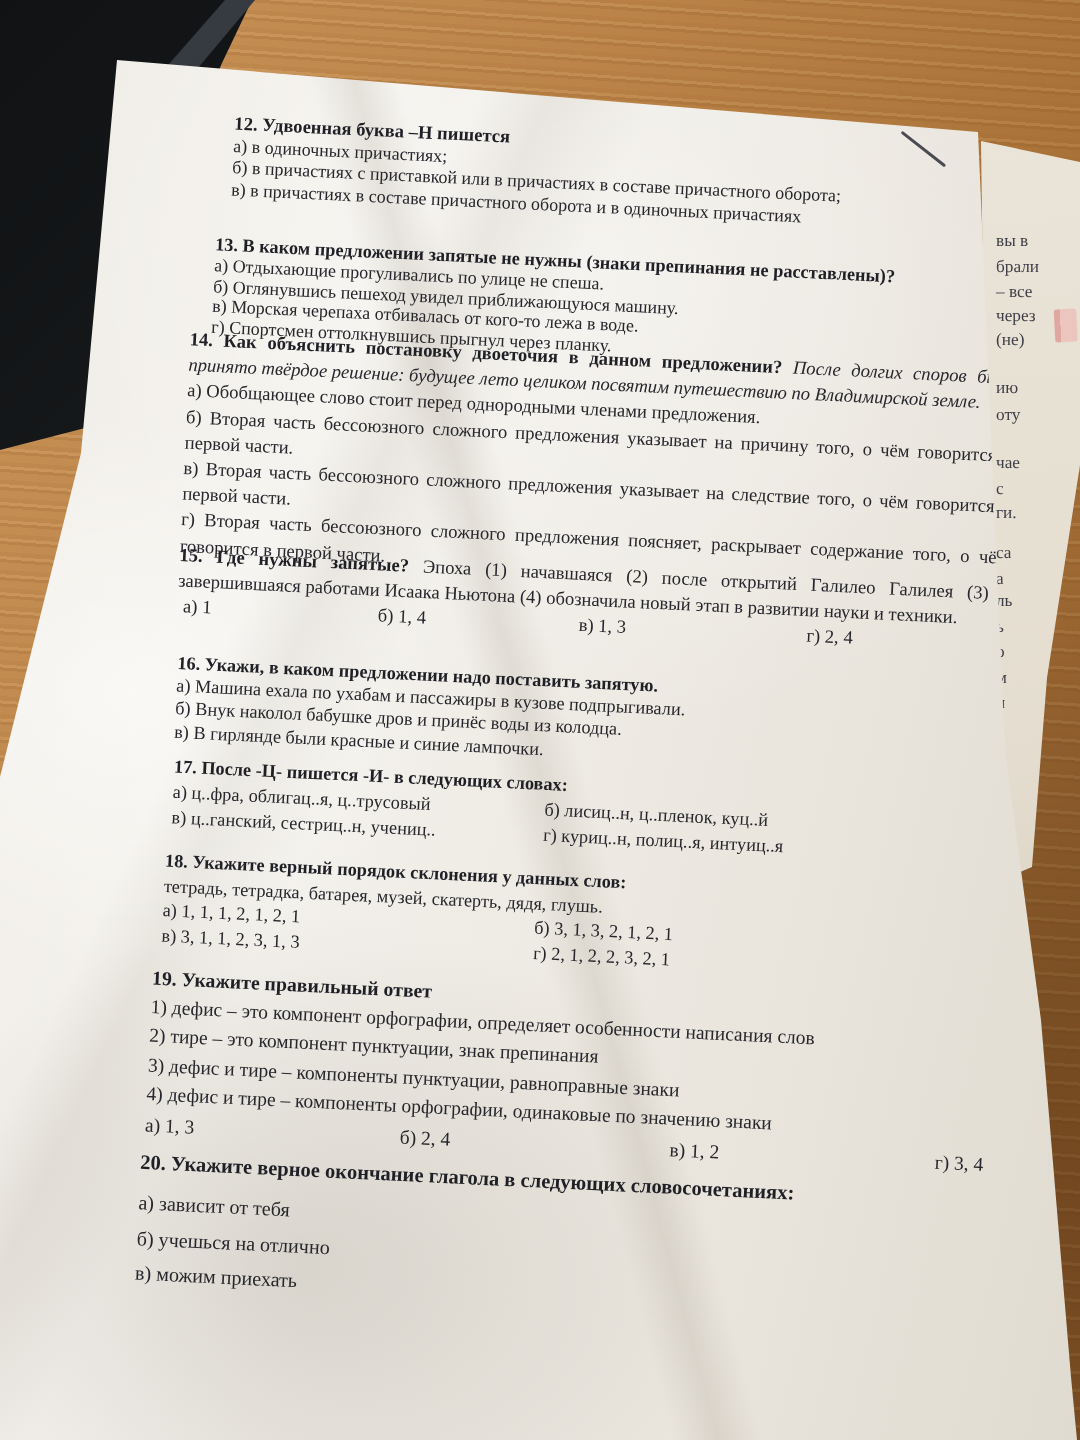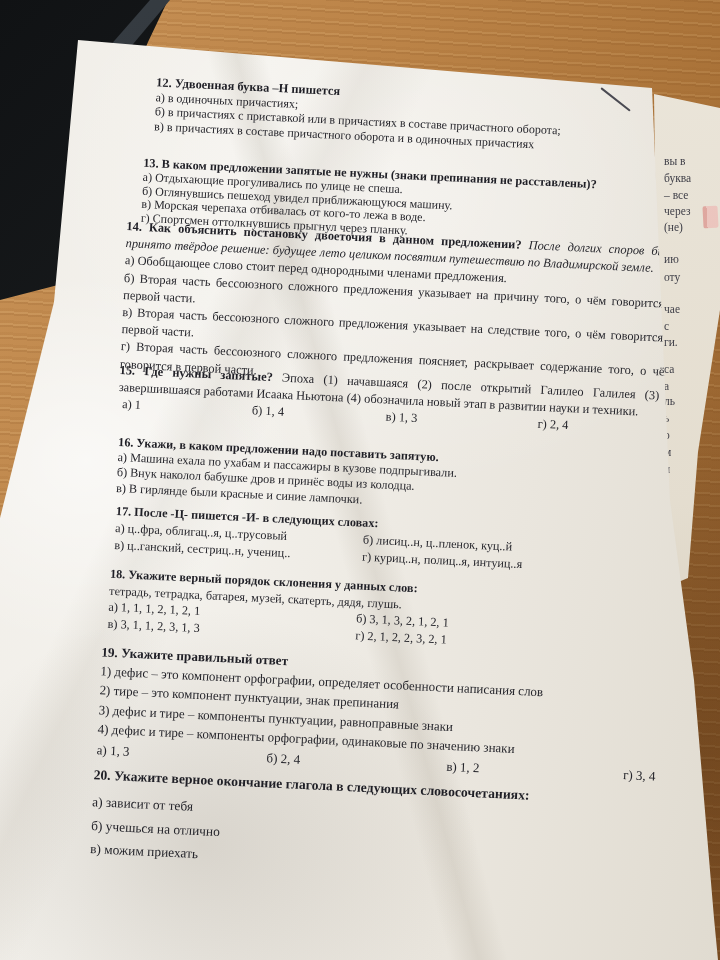--- a/index.html
+++ b/index.html
@@ -83,21 +83,21 @@
 <body>
 
 <div class="scene">
 
   <div class="dark-object"></div>
   <div class="dark-object-seam"></div>
   <div class="dark-object-sliver"></div>
 
   <div class="sheet2">
     <span class="frag" style="top:155px">вы в</span>
-    <span class="frag" style="top:172px">буква</span>
+    <span class="frag" style="top:172px">брали</span>
     <span class="frag" style="top:189px">– все</span>
     <span class="frag" style="top:205px">через</span>
     <span class="frag" style="top:221px">(не)</span>
     <span class="frag" style="top:253px">ию</span>
     <span class="frag" style="top:271px">оту</span>
     <span class="frag" style="top:303px">чае</span>
     <span class="frag" style="top:320px">с</span>
     <span class="frag" style="top:336px">ги.</span>
     <span class="frag" style="top:363px">са</span>
     <span class="frag" style="top:380px">а</span>

